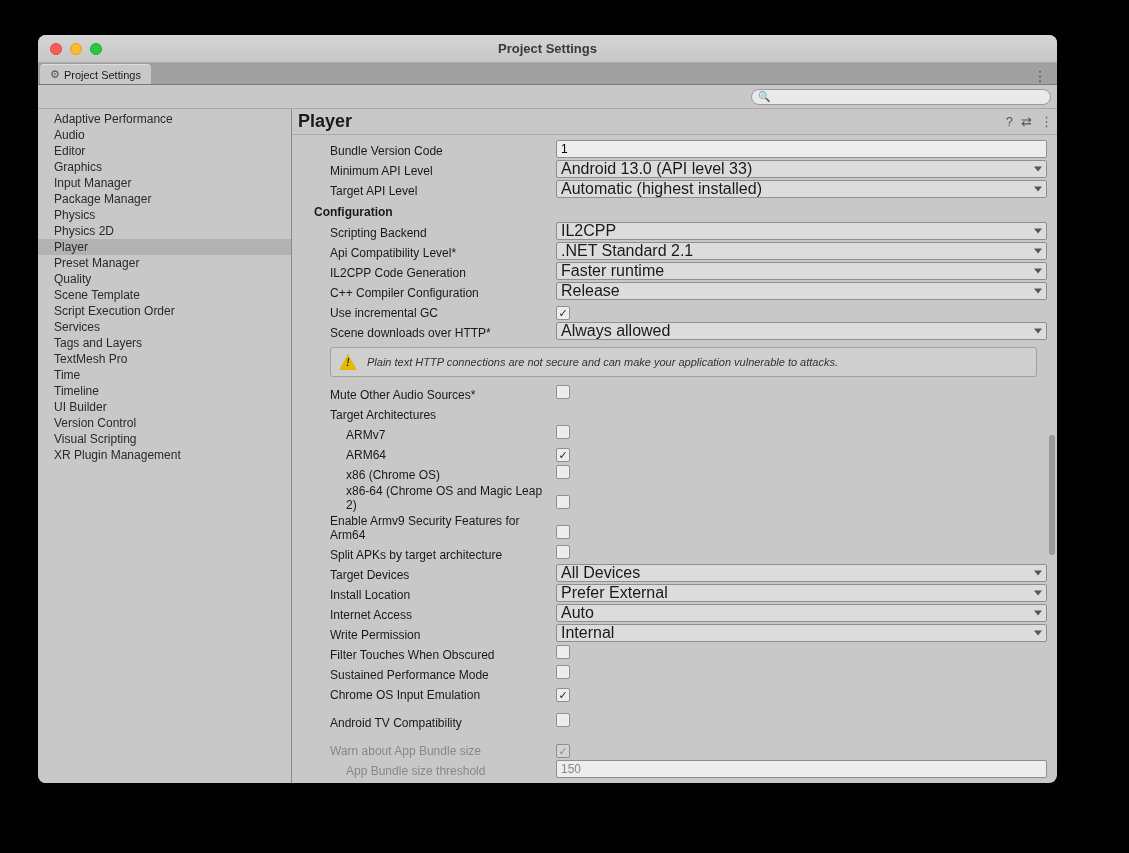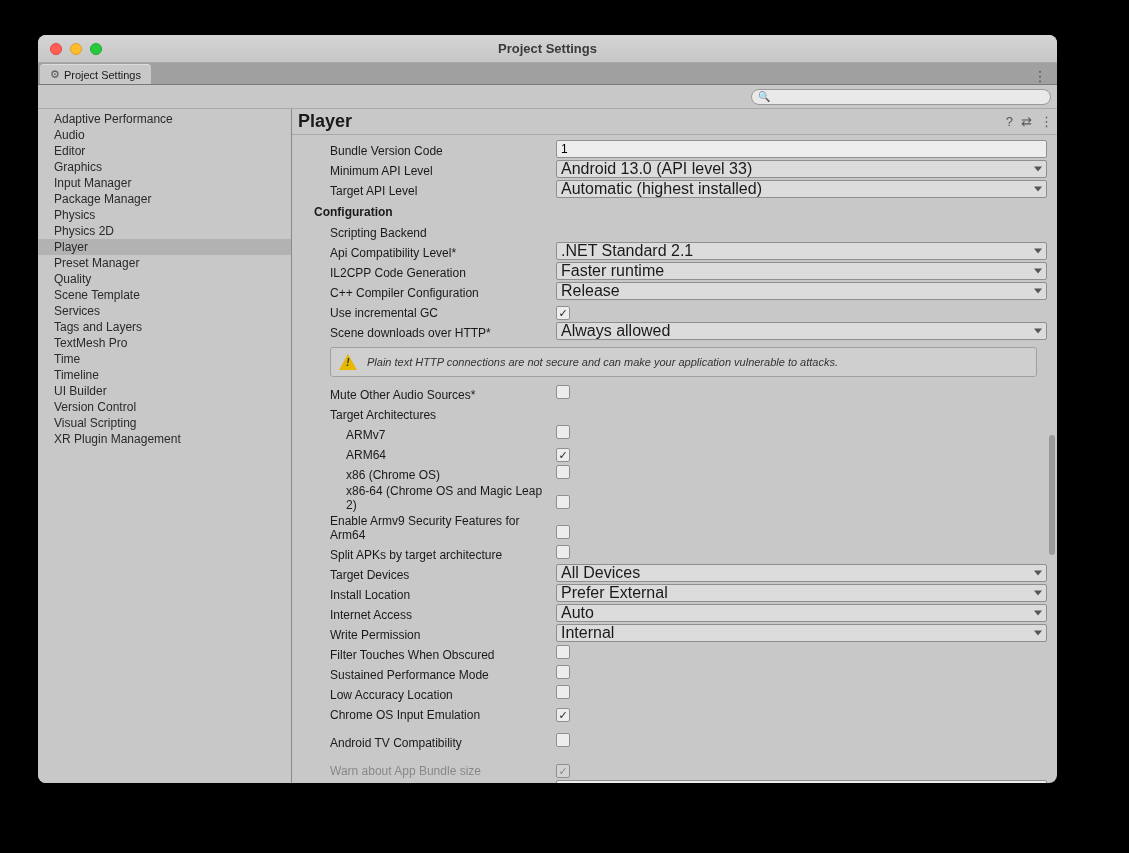--- a/index.html
+++ b/index.html
@@ -220,20 +220,21 @@
         <div class="side-item">Editor</div>
         <div class="side-item">Graphics</div>
         <div class="side-item">Input Manager</div>
         <div class="side-item">Package Manager</div>
         <div class="side-item">Physics</div>
         <div class="side-item">Physics 2D</div>
         <div class="side-item selected">Player</div>
         <div class="side-item">Preset Manager</div>
         <div class="side-item">Quality</div>
         <div class="side-item">Scene Template</div>
+        <div class="side-item">Script Execution Order</div>
         <div class="side-item">Services</div>
         <div class="side-item">Tags and Layers</div>
         <div class="side-item">TextMesh Pro</div>
         <div class="side-item">Time</div>
         <div class="side-item">Timeline</div>
         <div class="side-item">UI Builder</div>
         <div class="side-item">Version Control</div>
         <div class="side-item">Visual Scripting</div>
         <div class="side-item">XR Plugin Management</div>
       </div>
@@ -270,20 +271,26 @@
                 <span>Automatic (highest installed)</span>
                 <span class="arrow"></span>
               </div>
             </div>
         </div>
 
         <div class="section-head">Configuration</div>
 
         <div class="row indent1">
           <div class="label">Scripting Backend</div>
+          <div class="field">
+              <div class="dropdown">
+                <span>IL2CPP</span>
+                <span class="arrow"></span>
+              </div>
+            </div>
         </div>
         <div class="row indent1">
           <div class="label">Api Compatibility Level*</div>
           <div class="field">
               <div class="dropdown">
                 <span>.NET Standard 2.1</span>
                 <span class="arrow"></span>
               </div>
             </div>
         </div>
@@ -390,24 +397,20 @@
                 <span class="arrow"></span>
               </div>
             </div>
         </div>
         <div class="row indent1">
           <div class="label">Filter Touches When Obscured</div>
           <div class="field"><span class="chk"></span></div>
         </div>
         <div class="row indent1">
           <div class="label">Sustained Performance Mode</div>
-          <div class="field"><span class="chk"></span></div>
-        </div>
-        <div class="row indent1">
-          <div class="label">Low Accuracy Location</div>
           <div class="field"><span class="chk"></span></div>
         </div>
         <div class="row indent1">
           <div class="label">Chrome OS Input Emulation</div>
           <div class="field"><span class="chk">✓</span></div>
         </div>
 
         <div class="divider"></div>
 
         <div class="row indent1">

